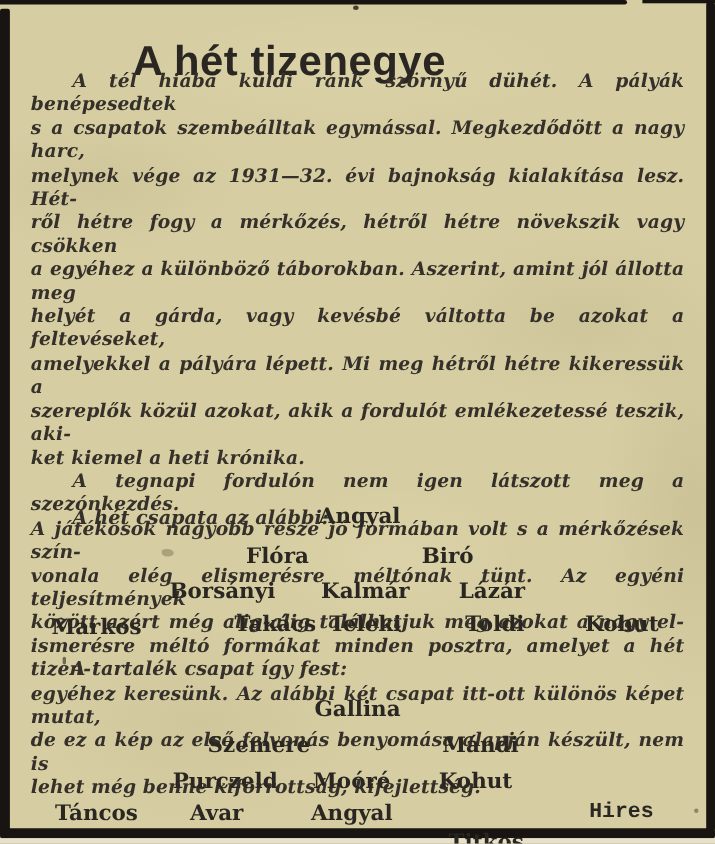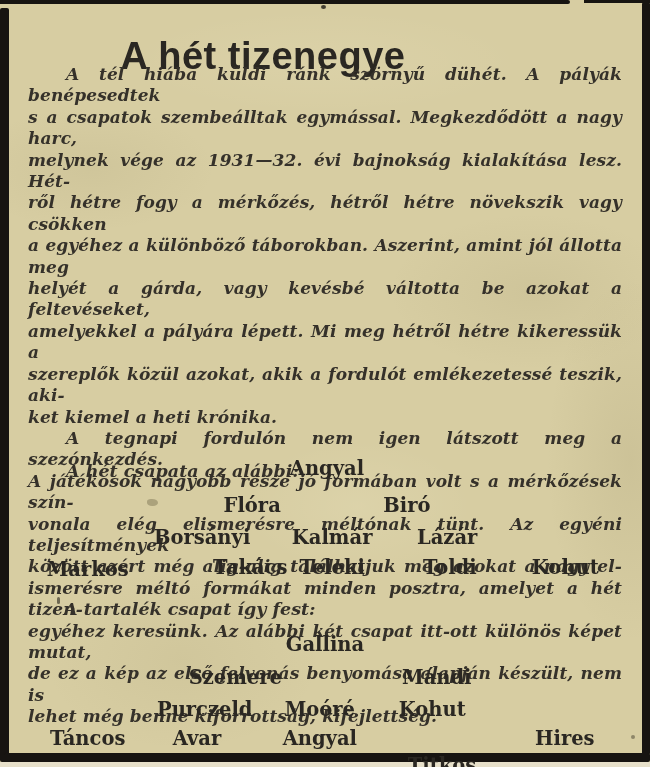--- a/index.html
+++ b/index.html
@@ -135,16 +135,16 @@
       <span class="player" style="left: 50%; top: 635px;">Gallina</span>
       <span class="player" style="left: 36.2%; top: 668px;">Szemere</span>
       <span class="player" style="left: 67.2%; top: 668px;">Mándi</span>
       <span class="player" style="left: 31.5%; top: 700px;">Purczeld</span>
       <span class="player" style="left: 49.2%; top: 700px;">Moóré</span>
       <span class="player" style="left: 66.5%; top: 700px;">Kohut</span>
       <span class="player" style="left: 13.5%; top: 729px;">Táncos</span>
       <span class="player" style="left: 30.3%; top: 729px;">Avar</span>
       <span class="player" style="left: 49.2%; top: 729px;">Angyal</span>
       <span class="player" style="left: 68%; top: 756px;">Titkos</span>
-      <span class="player" style="left: 86.9%; top: 729px;">Hires</span>
+      <span class="player" style="left: 86.9%; top: 729px; font-family: Liberation Mono, monospace;">Hires</span>
     </div>
 
 </div>
 
 </body></html>

